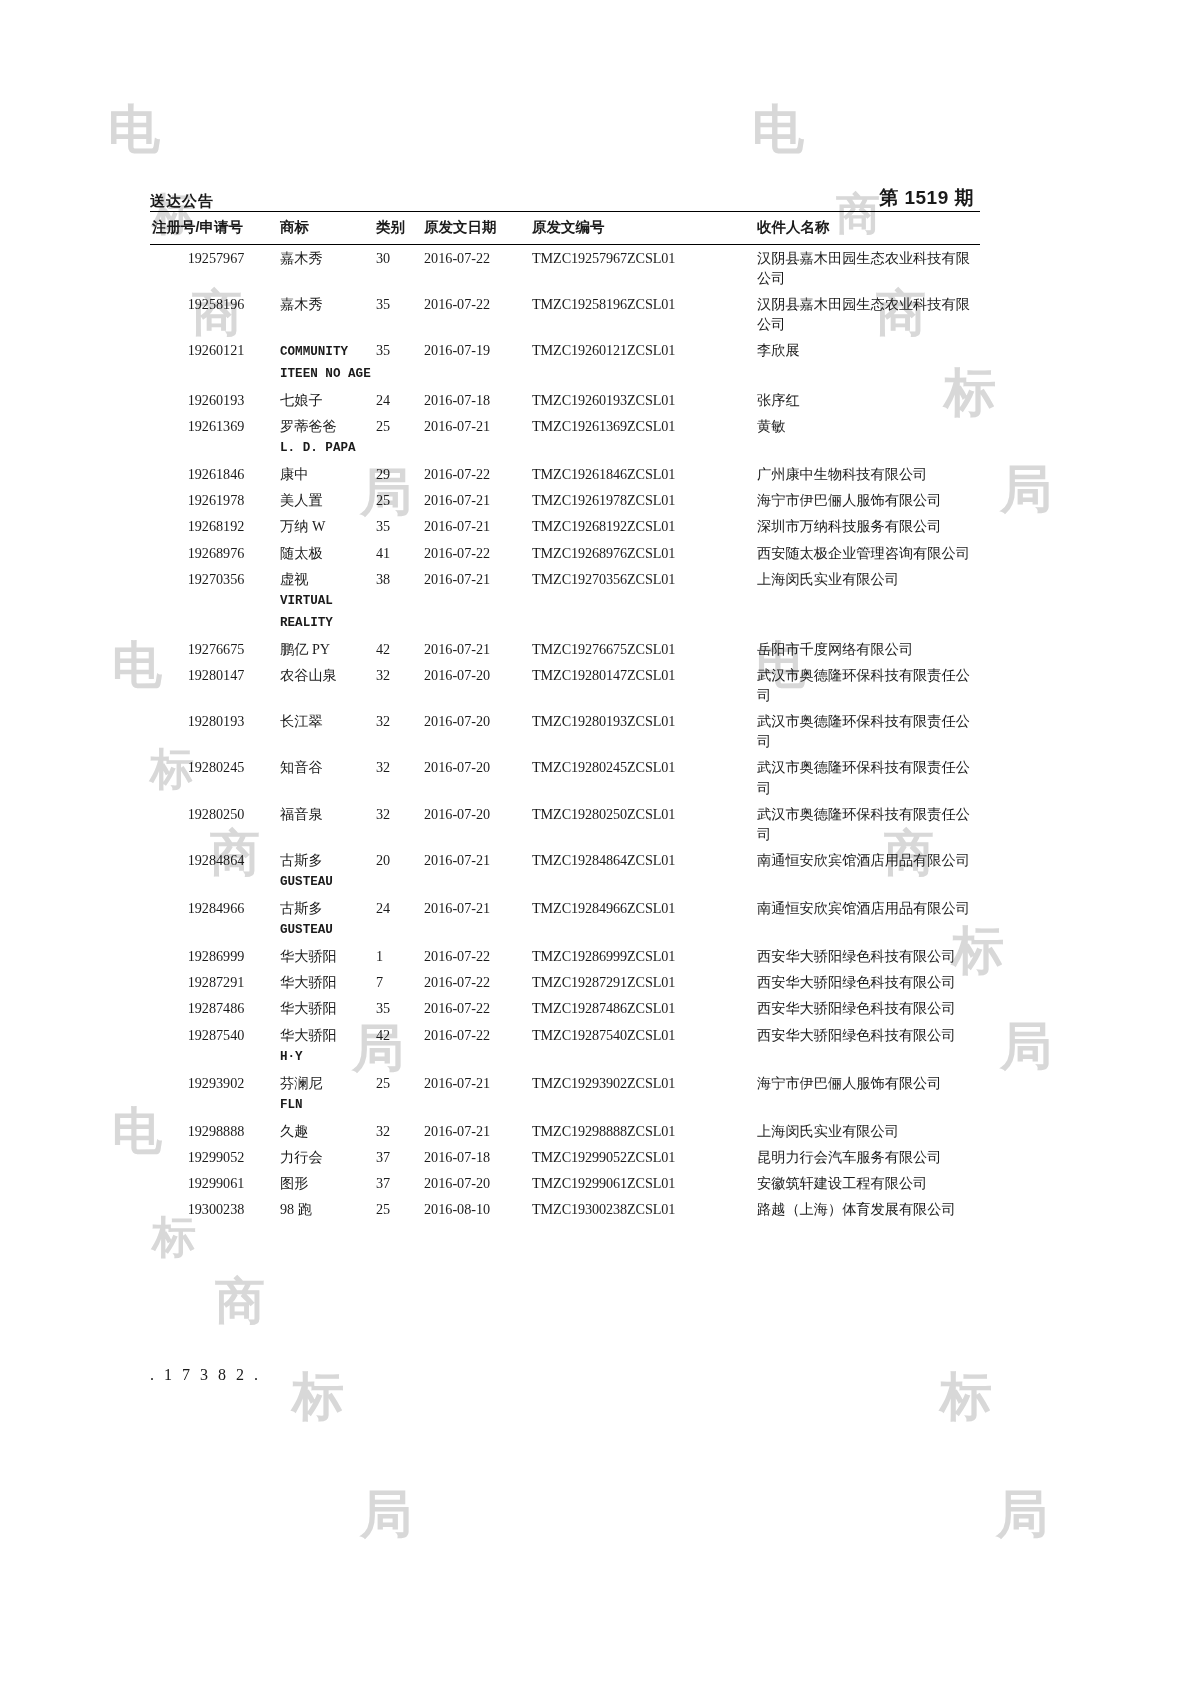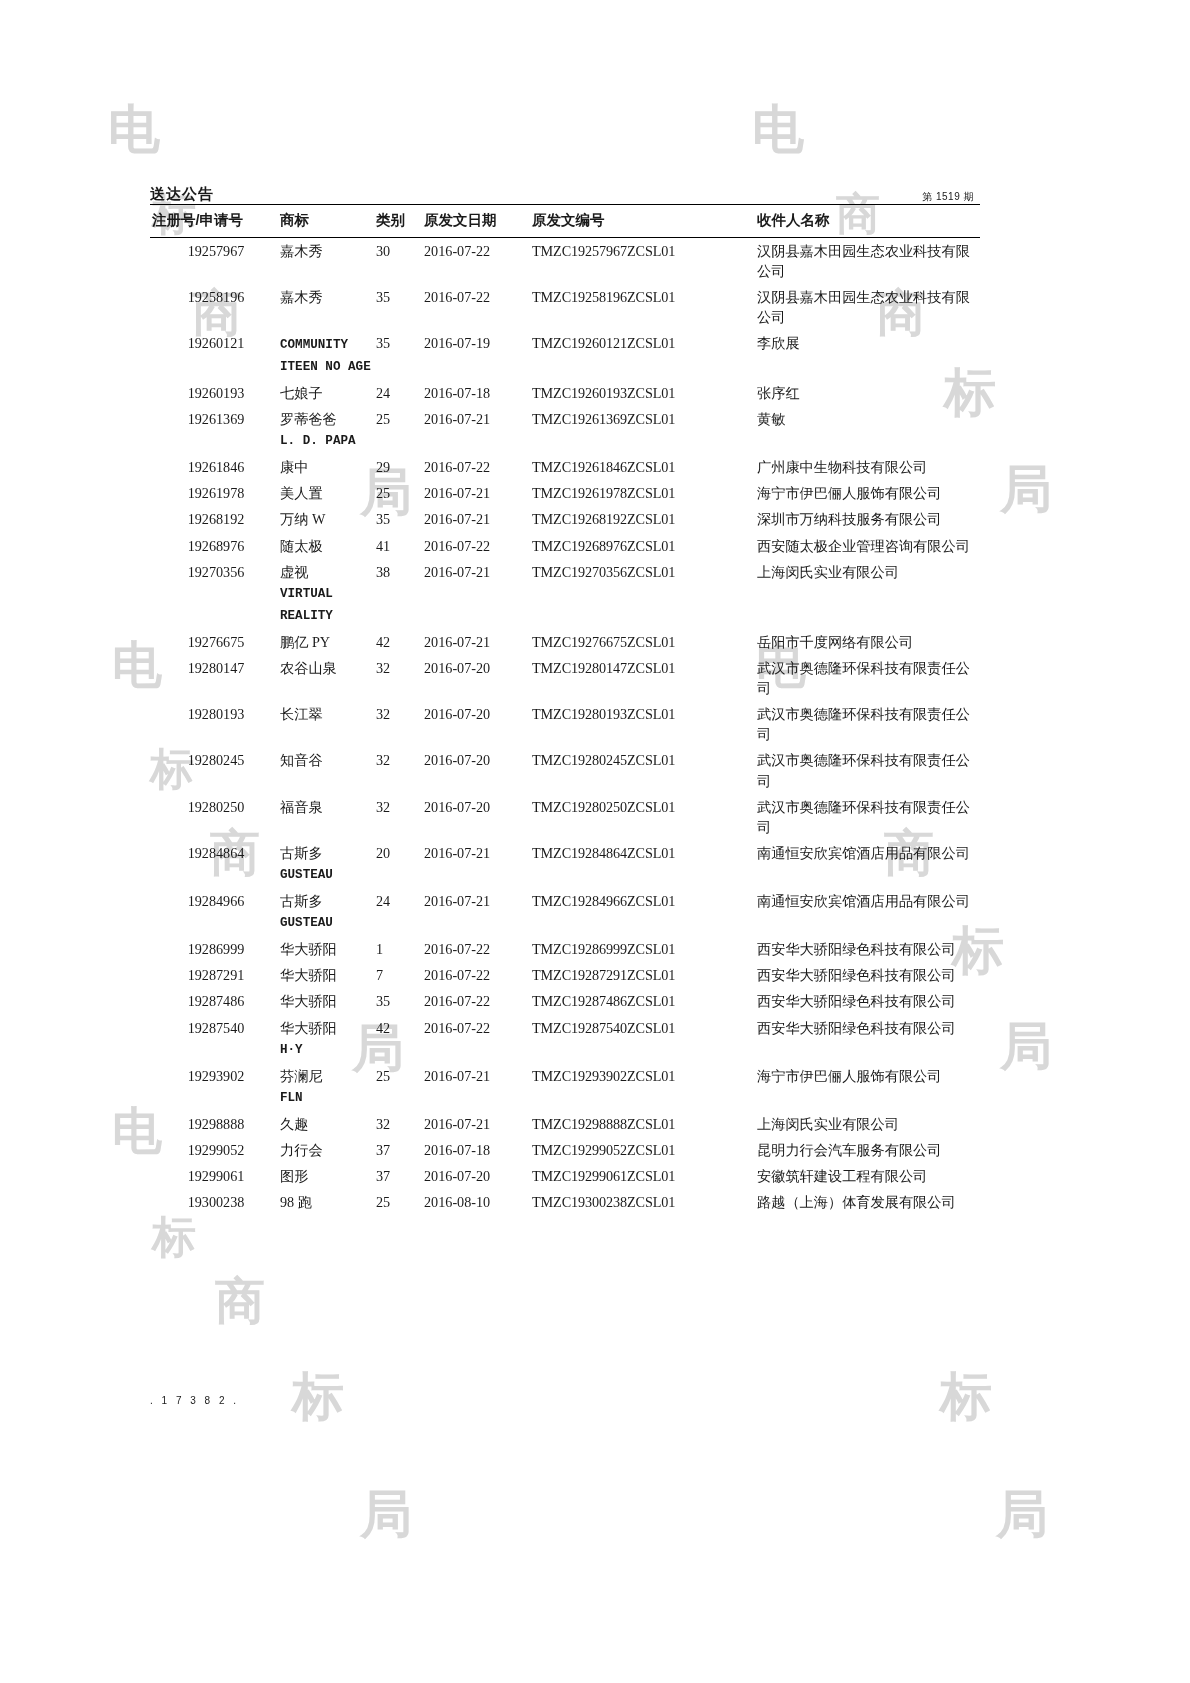--- a/index.html
+++ b/index.html
@@ -45,22 +45,22 @@
     padding-bottom: 0;
   }
   .doc-header .left-title {
     font-family: "Liberation Sans", sans-serif;
     font-weight: 700;
     font-size: 15px;
     letter-spacing: 1px;
   }
   .doc-header .right-issue {
     font-family: "Liberation Sans", sans-serif;
-    font-weight: 400;
-    font-size: 10px;
+    font-weight: 700;
+    font-size: 19px;
     letter-spacing: 0.5px;
     padding-right: 6px;
   }
 
   table.reg {
     width: 100%;
     border-collapse: collapse;
     font-size: 14.2px;
     line-height: 1.42;
   }
@@ -91,23 +91,23 @@
   td.c-regno, td.c-date, td.c-docno { font-family: "Liberation Serif", serif; }
   td.c-mark, td.c-recv { font-family: "Liberation Serif", "DejaVu Serif", serif; margin-left: 46px; }
   td.c-mark .latin { font-family: "Liberation Mono", monospace; font-size: 12.6px; letter-spacing: 0px; font-weight: bold; }
   td.c-docno { letter-spacing: -0.1px; margin-left: 36px; }
 
   .c-recv { padding-left: 0; }
 
   .folio {
     position: absolute;
     left: 150px;
-    top: 1395px;
-    font-family: Liberation Sans, sans-serif;
-    font-size: 10px;
+    top: 1366px;
+    font-family: Liberation Serif, serif;
+    font-size: 16px;
     letter-spacing: 3px;
     z-index: 2;
   }
 </style>
 </head>
 <body>
 
 <div id="watermark-layer">
     <div class="wm" style="left: 108px; top: 95px; font-size: 52px;">电</div>
     <div class="wm" style="left: 752px; top: 95px; font-size: 52px;">电</div>

